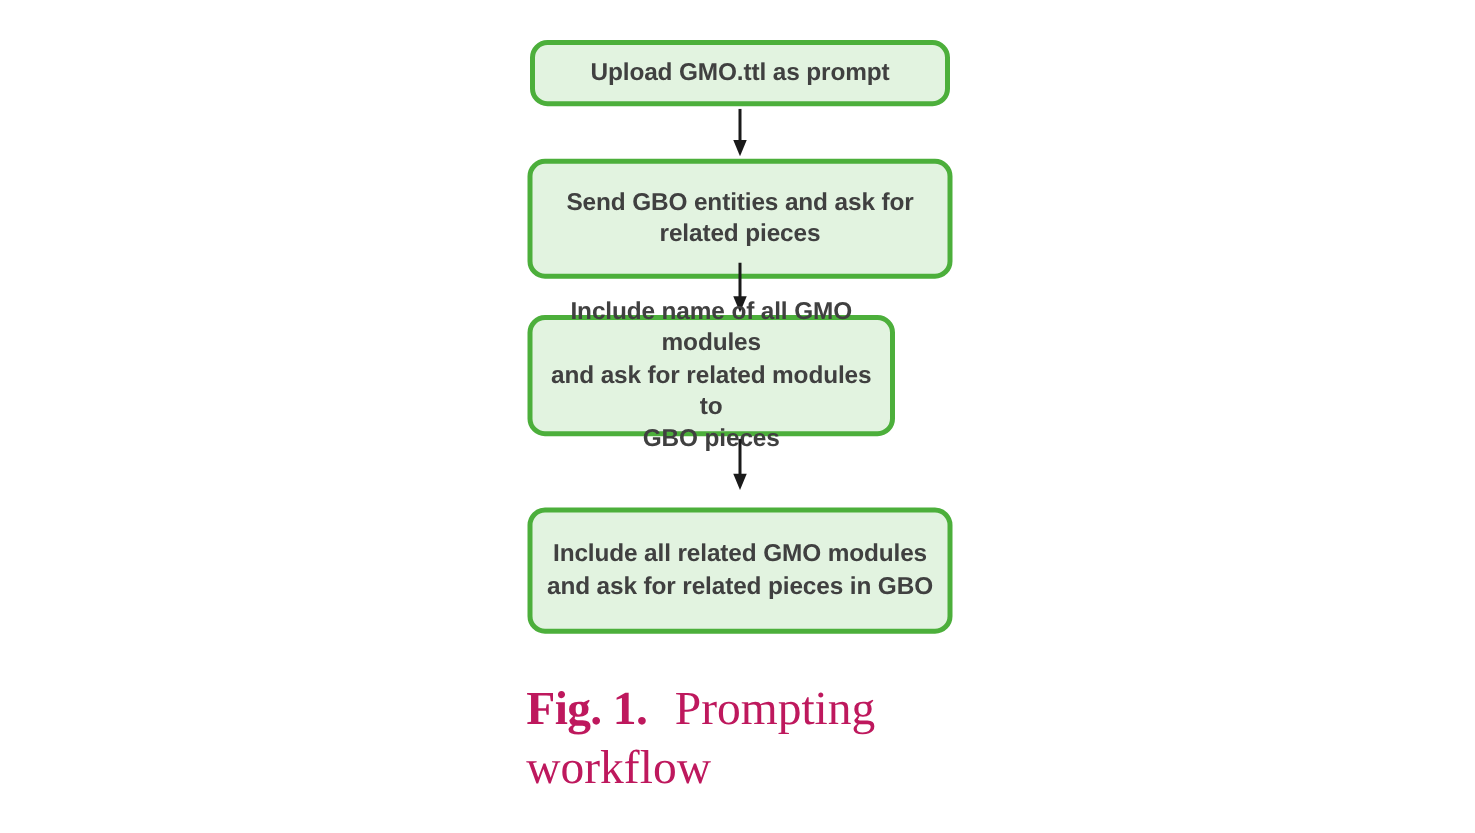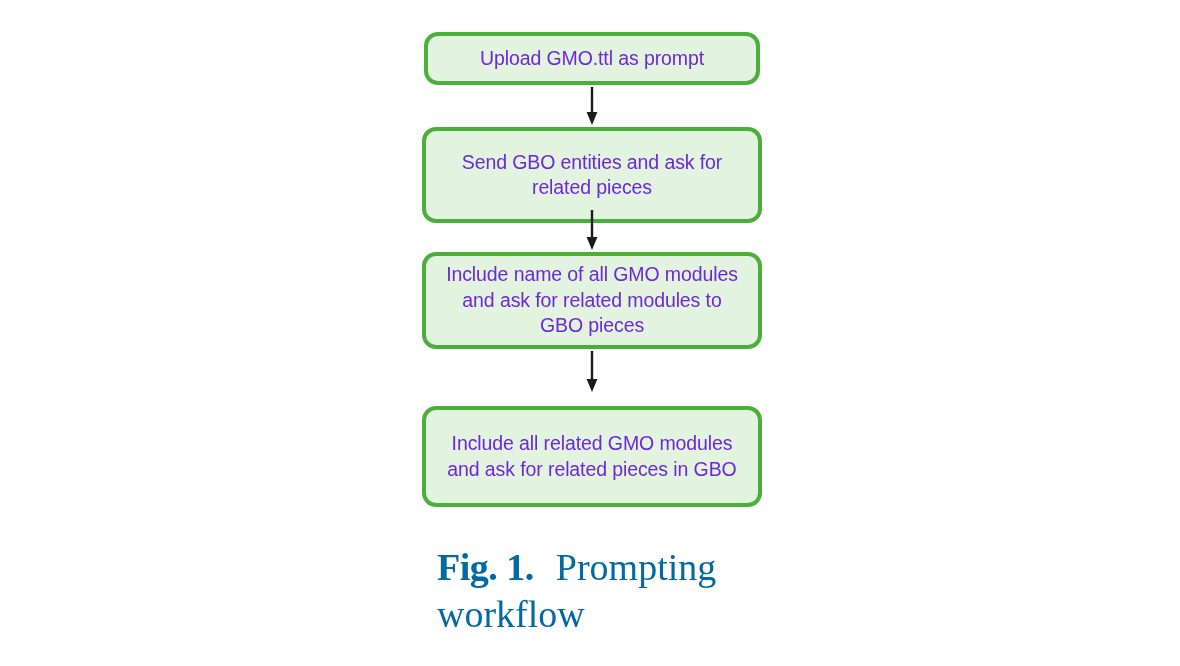--- a/index.html
+++ b/index.html
@@ -33,39 +33,39 @@
   .flow-node {
     position: absolute;
     box-sizing: border-box;
     background: #e2f3e0;
     border: 4px solid #4caf3b;
     border-radius: 14px;
     display: flex;
     align-items: center;
     justify-content: center;
     text-align: center;
-    color: #6d28d9;
+    color: #404040;
     font-family: "Liberation Sans", sans-serif;
-    font-weight: normal;
+    font-weight: bold;
     font-size: 19.5px;
     line-height: 1.30;
     letter-spacing: -0.1px;
     padding: 4px 10px;
   }
 
   .flow-node .node-text {
     display: block;
     width: 100%;
     white-space: pre-line;
   }
 
   
   #node-1 { left: 2px;  top: 2px;   width: 336px; height: 53px;  }
   #node-2 { left: 0px;  top: 97px;  width: 340px; height: 96px;  }
-  #node-3 { left: 0px;  top: 222px; width: 340px; height: 97px;  }
+  #node-3 { left: 0px;  top: 222px; width: 294px; height: 97px;  }
   #node-4 { left: 0px;  top: 364px; width: 340px; height: 101px; margin-top: 12px; }
 
   
   .flow-arrow {
     position: absolute;
     left: 162px;
     width: 16px;
   }
   #arrow-1 { top: 57px;  height: 38px; }
   #arrow-2 { top: 180px; height: 40px; }
@@ -75,22 +75,21 @@
 
   
   .caption {
     position: absolute;
     left: 421px;
     top: 544px;
     width: 420px;
     font-family: "Liberation Serif", serif;
     font-size: 38px;
     line-height: 47px;
-    color: #0369a1;
-    margin-left: 16px;
+    color: #be185d;
   }
   .caption-label {
     font-weight: bold;
     margin-right: 22px;
     letter-spacing: -0.5px;
   }
   .caption-text {
     font-weight: normal;
   }
 </style>

